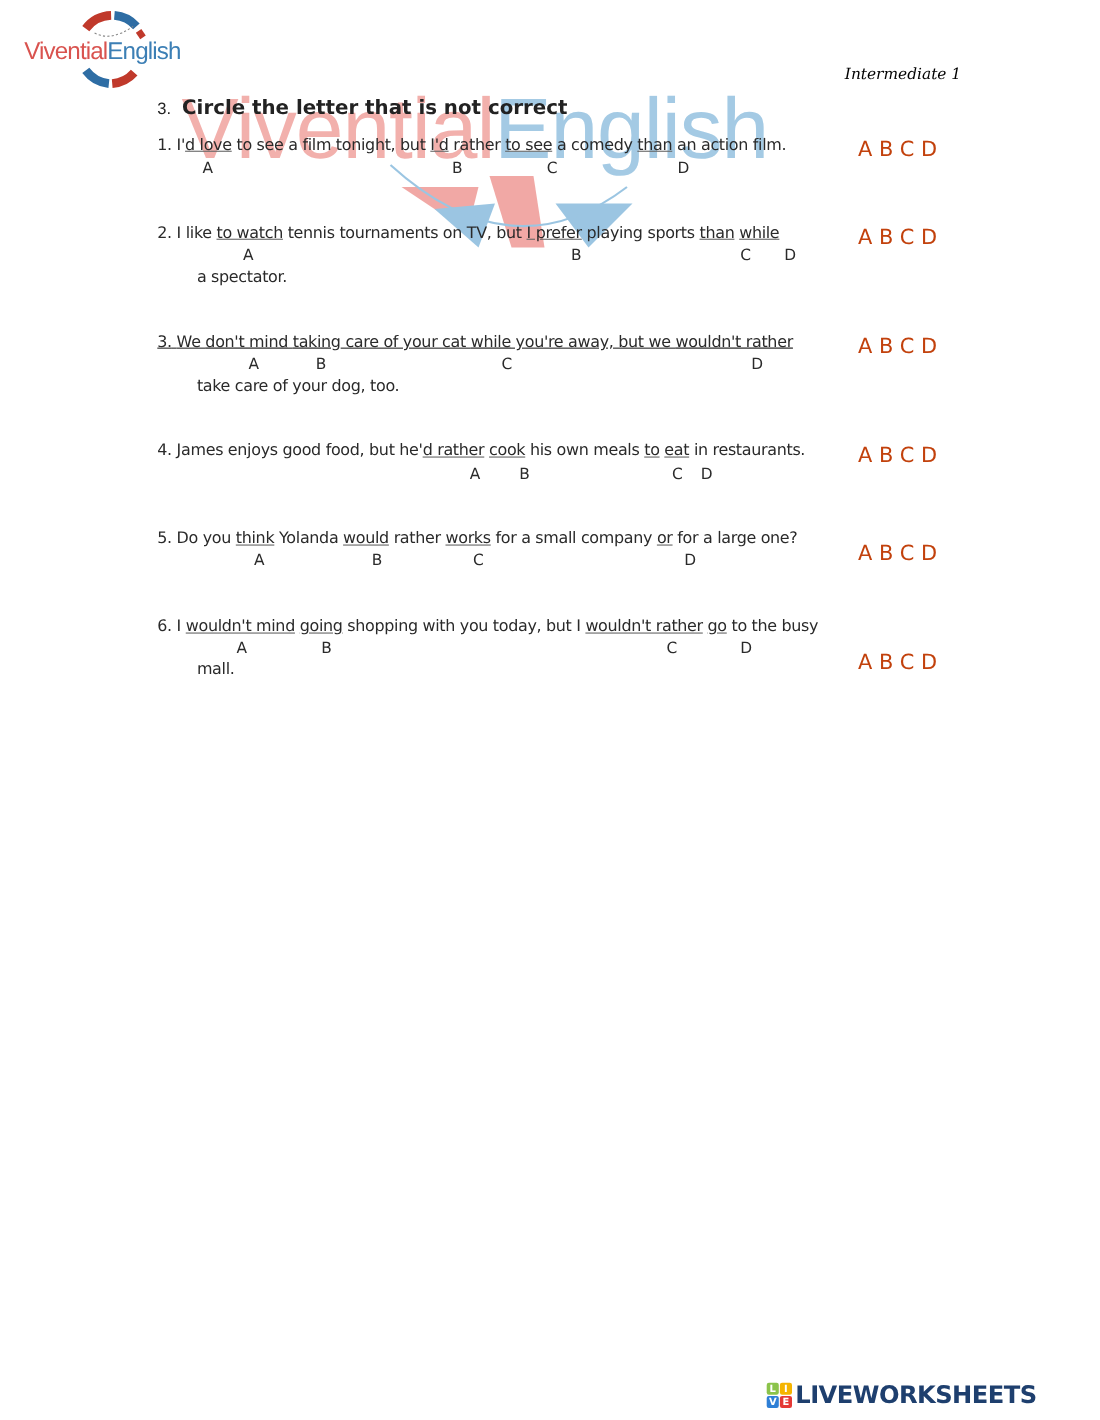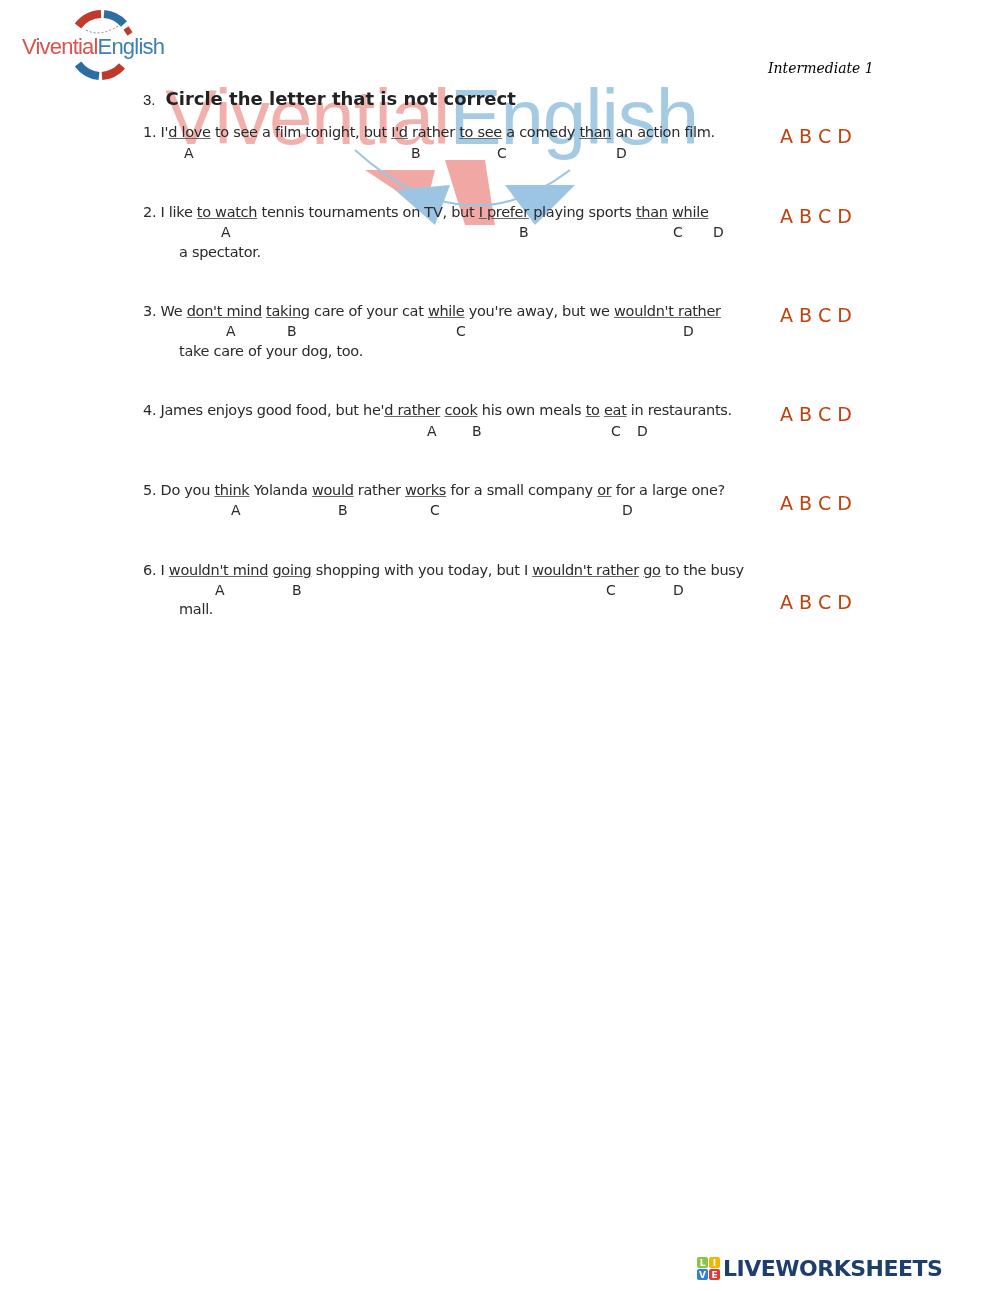--- a/index.html
+++ b/index.html
@@ -96,21 +96,21 @@
 </div>
 <span class="lbl" style="left:221px; top:224px;">A</span>
 <span class="lbl" style="left:519px; top:224px;">B</span>
 <span class="lbl" style="left:673px; top:224px;">C</span>
 <span class="lbl" style="left:713px; top:224px;">D</span>
 <div class="cont" style="top:244px;">a spectator.</div>
 <div class="opts" style="top:205px;">
   <span>A</span><span>B</span><span>C</span><span>D</span>
 </div>
 
-<div class="q" style="top:303px;">
+<div class="q" style="top:303px;text-decoration:underline;">
   <span>3.</span>
   <span>We </span><span class="u">don't mind</span><span> </span><span class="u">taking</span><span> care of your cat </span><span class="u">while</span><span> you're away, but we </span><span class="u">wouldn't rather</span>
 </div>
 <span class="lbl" style="left:226px; top:323px;">A</span>
 <span class="lbl" style="left:287px; top:323px;">B</span>
 <span class="lbl" style="left:456px; top:323px;">C</span>
 <span class="lbl" style="left:683px; top:323px;">D</span>
 <div class="cont" style="top:343px;">take care of your dog, too.</div>
 <div class="opts" style="top:304px;">
   <span>A</span><span>B</span><span>C</span><span>D</span>

